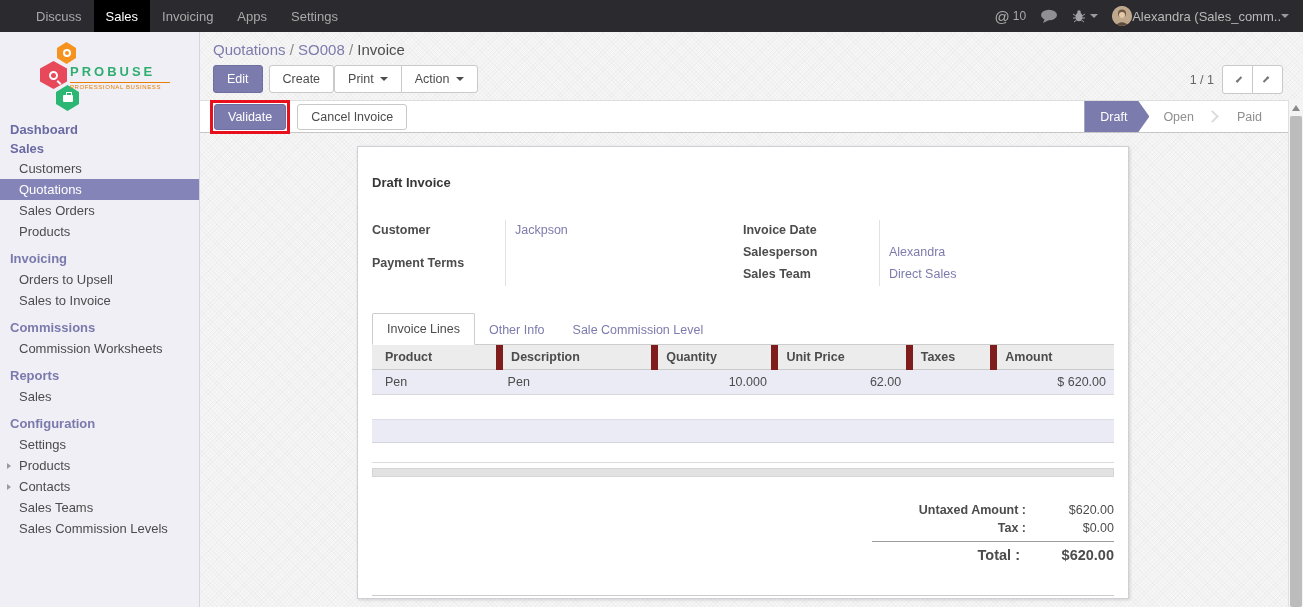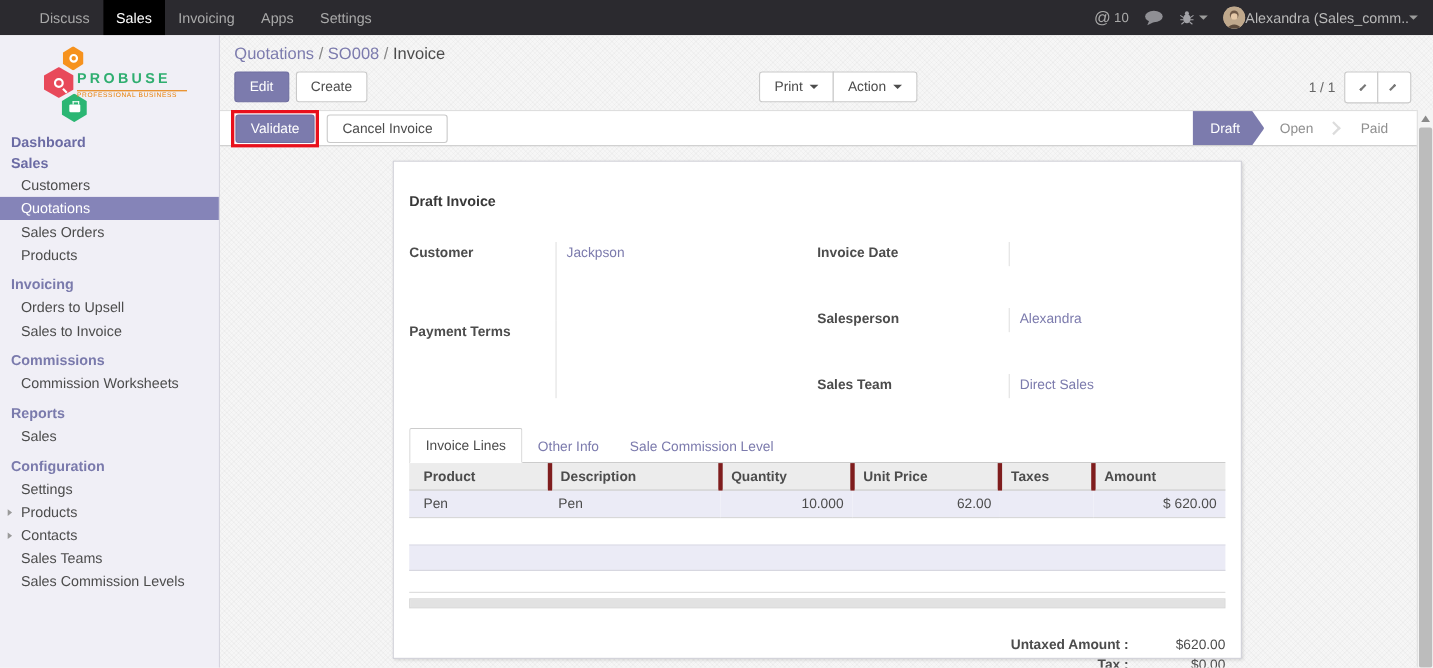--- a/index.html
+++ b/index.html
@@ -58,21 +58,21 @@
     background-image:
       repeating-linear-gradient(45deg, rgba(150,150,150,0.055) 0 1px, transparent 1px 3px),
       repeating-linear-gradient(-45deg, rgba(150,150,150,0.055) 0 1px, transparent 1px 3px); }
 
   .control-panel { padding:9px 12px 0 13px; height:68px; }
   .breadcrumb { font-size:15px; color:#888; margin-bottom:7px; }
   .breadcrumb .bc-link { color:#7c7bad; cursor:pointer; }
   .breadcrumb .bc-current { color:#4c4c4c; }
   .cp-row { display:flex; align-items:flex-start; }
   .cp-left { display:flex; gap:6px; }
-  .cp-center { flex:1; display:flex; justify-content:center; }
+  .cp-center { flex:1; display:flex; }
   .cp-right { display:flex; align-items:center; gap:8px; padding-right:8px; }
 
   .btn { display:inline-flex; align-items:center; gap:6px; padding:6px 13px; font-size:12.5px;
     border-radius:3px; border:1px solid #c9c9c9; background:#fff; color:#4c4c4c; cursor:pointer;
     font-family:"Liberation Sans",sans-serif; }
   .btn-primary { background:#7c7bad; border-color:#6f6ea0; color:#fff; }
   .btn-group { display:inline-flex; }
   .btn-group .btn { border-radius:0; margin-left:-1px; }
   .btn-group .btn:first-child { border-radius:3px 0 0 3px; margin-left:0; }
   .btn-group .btn:last-child { border-radius:0 3px 3px 0; }
@@ -102,30 +102,30 @@
     border:1px solid #cfcfd6; box-shadow:1px 1px 3px rgba(0,0,0,0.14); padding:16px 14px 0; }
   .sheet-title { font-size:13px; font-weight:bold; color:#383838; margin-top:12px; margin-bottom:30px; }
 
   .field-grid { display:flex; }
   .field-col { width:50%; display:grid; grid-template-columns:133px 1fr; }
   .field-col.right { grid-template-columns:136px 1fr; }
   .f-label { font-size:12.5px; font-weight:bold; color:#4c4c4c; padding:3px 8px 3px 0; min-height:22px; }
   .f-value { font-size:12.5px; color:#7c7bad; border-left:1px solid #e2e2e2; padding:3px 0 3px 9px;
     min-height:22px; cursor:pointer; }
   .f-value.empty { cursor:default; }
-  .field-col.right { padding-left:0;gap:38px; }
+  .field-col.right { padding-left:0; }
 
   .tabs { margin-top:27px; display:flex; border-bottom:1px solid #ccc; align-items:flex-end; }
   .tab { font-size:12.5px; padding:8px 14px; cursor:pointer; color:#7c7bad; margin-bottom:-1px; }
   .tab.active { color:#4c4c4c; background:#fff; border:1px solid #ccc; border-bottom:1px solid #fff;
     border-radius:2px 2px 0 0; }
 
   table.olist { width:100%; border-collapse:collapse; font-size:12.5px; }
   table.olist th { background:#ececec; color:#4c4c4c; font-weight:bold; text-align:left;
-    padding:5px 8px; border-bottom:1px solid #c9c9c9; border-right:4px solid #7f1d1d; }
+    padding:5px 8px; border-bottom:1px solid #c9c9c9; border-right:7px solid #7f1d1d; }
   table.olist th:last-child { border-right:none; }
   table.olist th:first-child { padding-left:13px; }
   table.olist td { background:#ebebf6; color:#4c4c4c; padding:5px 8px; border-bottom:1px solid #d8d8d8; }
   table.olist td:first-child { padding-left:13px; }
   .num { text-align:right; }
 
   .empty-bar { margin-top:24px; height:24px; background:#ebebf6;
     border-top:1px solid #dddde6; border-bottom:1px solid #d4d4de; }
   .hsep { margin-top:19px; border-top:1px solid #dcdcdc; }
   .hscrollbar { margin-top:5px; height:9px; background:#f3f3f3; border:1px solid #d6d6d6; position:relative; }

